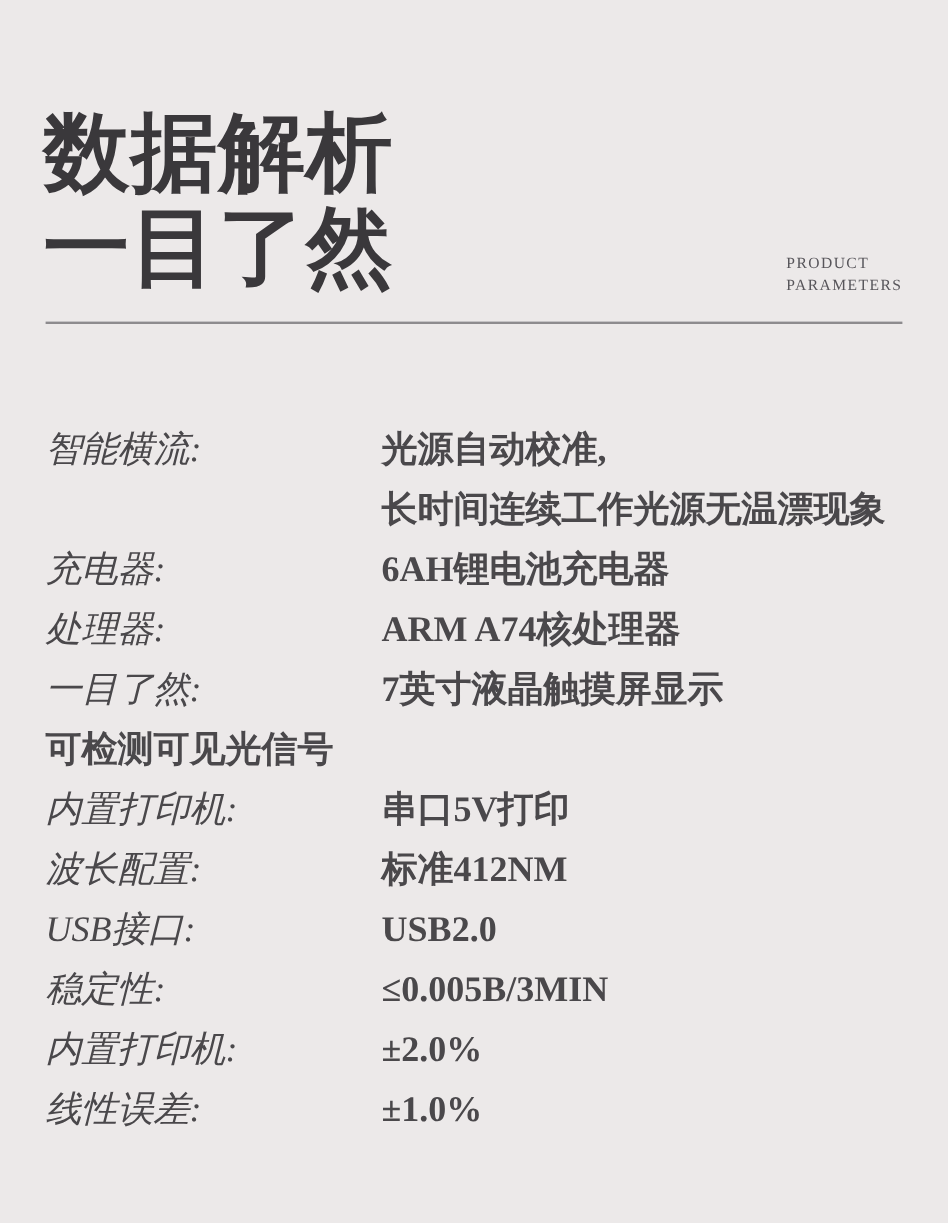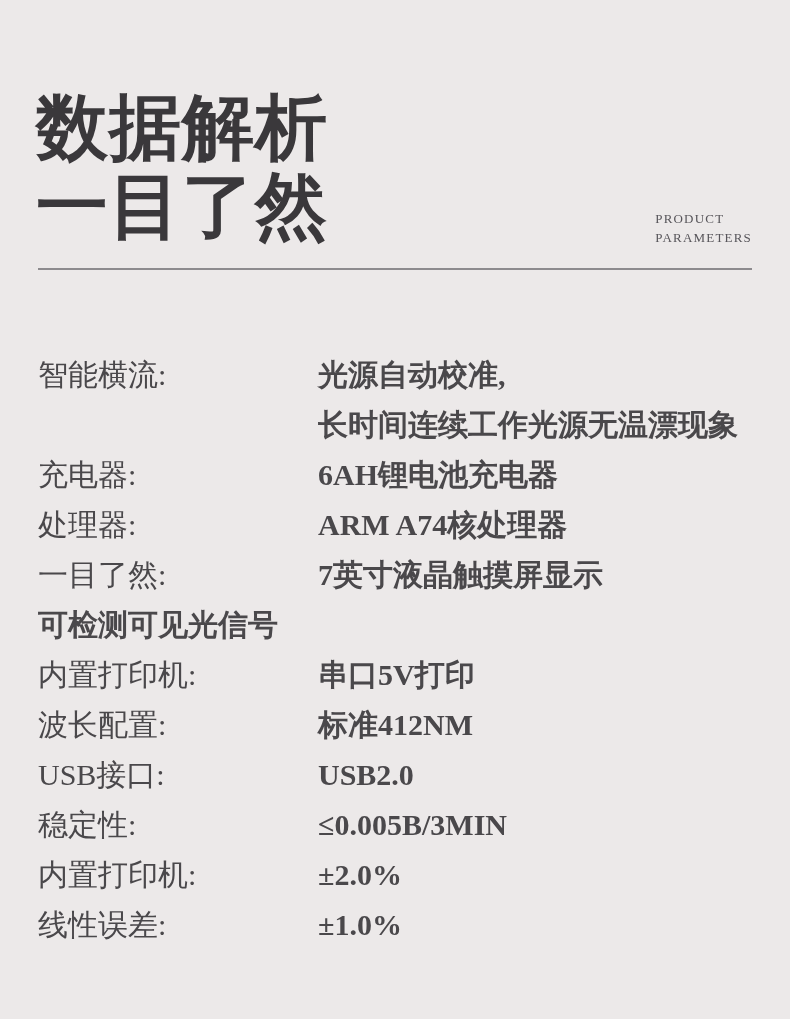--- a/index.html
+++ b/index.html
@@ -53,20 +53,21 @@
     top: 350px;
     width: 716px;
   }
   .spec-row { display: flex; align-items: flex-start; }
   .spec-label {
     width: 280px;
     flex-shrink: 0;
     font-size: 30px;
     line-height: 50px;
     white-space: nowrap;
+    font-style: italic;
   }
   .spec-value {
     flex: 1;
     font-size: 30px;
     line-height: 50px;
     white-space: nowrap;
     font-weight: bold;
   }
 </style>
 </head>

